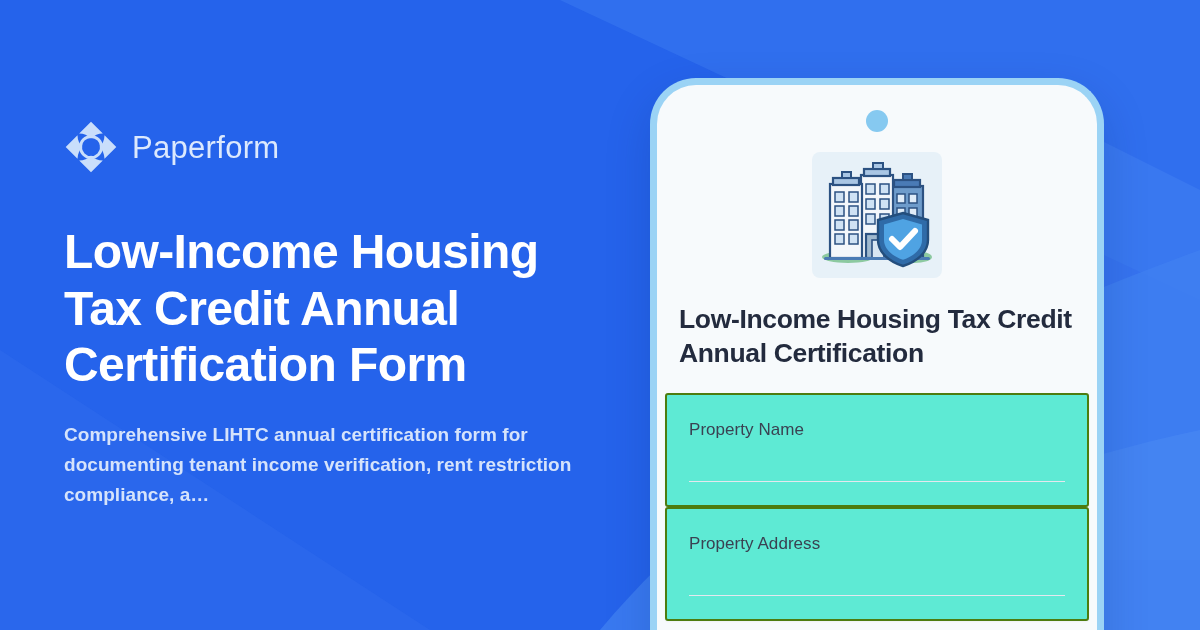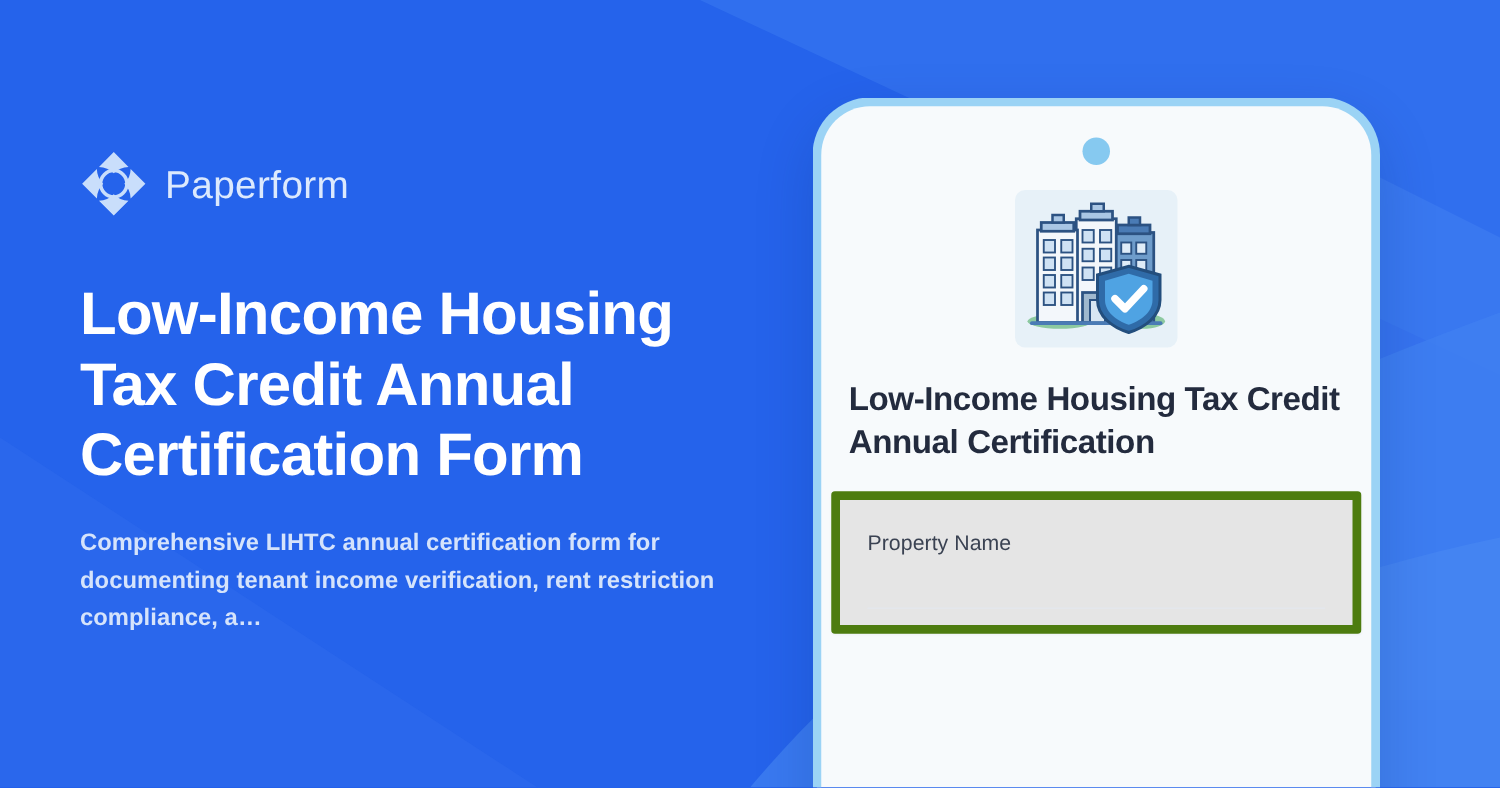--- a/index.html
+++ b/index.html
@@ -126,22 +126,22 @@
   .phone-title {
     color: #232B3E;
     font-size: 26.5px;
     line-height: 1.3;
     font-weight: 700;
     letter-spacing: -0.35px;
     margin: 24px 22px 0 22px;
   }
 
   .field-card {
-    background: #e5e5e5;
-    border: 7px solid #4d7c0f;
+    background: #5eead4;
+    border: 2px solid #4d7c0f;
     border-radius: 3px;
     margin: 0 8px;
     padding: 26px 22px 0 22px;
     height: 114px;
     box-sizing: border-box;
     box-shadow: 0 1px 2px rgba(20, 40, 80, 0.04);
   }
   .field-card.first { margin-top: 22px; }
   .field-label {
     color: #3A4252;
@@ -258,16 +258,20 @@
       </svg>
     </div>
 
     <div class="phone-title">Low-Income Housing Tax Credit Annual Certification</div>
 
     <div class="field-card first">
       <div class="field-label">Property Name</div>
       <div class="field-line"></div>
     </div>
 
+    <div class="field-card">
+      <div class="field-label">Property Address</div>
+      <div class="field-line"></div>
+    </div>
 
   </div>
 
 </div>
 
 </body></html>

